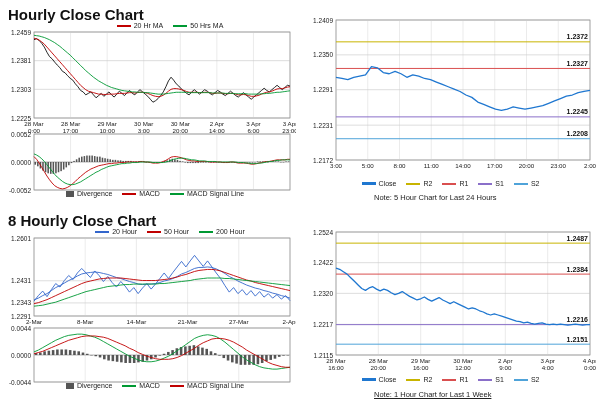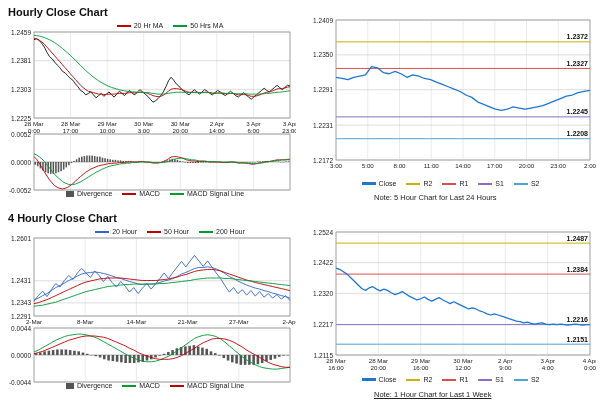--- a/index.html
+++ b/index.html
@@ -3,21 +3,21 @@
 <meta charset="utf-8">
 <style>
   html,body{margin:0;padding:0;}
   body{
     width:600px;height:413px;background:#ffffff;
     font-family:"Liberation Sans", sans-serif;
     color:#1a1a1a;overflow:hidden;position:relative;
   }
   .panel{position:absolute;}
   .title{
-    font-size:11px;font-weight:bold;color:#111;
+    font-size:15px;font-weight:bold;color:#111;
   }
   .legend-row{
     position:absolute;display:flex;align-items:center;
     justify-content:center;gap:10px;font-size:7px;color:#222;
   }
   .legend-item{display:flex;align-items:center;gap:3px;white-space:nowrap;}
   .legend-swatch{display:inline-block;width:14px;height:2px;}
   .legend-swatch.box{height:6px;width:8px;}
   .note{
     position:absolute;font-size:7.5px;color:#222;
@@ -277,21 +277,21 @@
   </span>
   <span class="legend-item">
     <span class="legend-swatch" style="background:#4fa3d9"></span>
     <span>S2</span>
   </span>
 </div>
 
 <div class="note" style="left:374px;top:193px;">Note: 5 Hour Chart for Last 24 Hours</div>
 
 <div class="panel" style="left:8px;top:212px;">
-  <div class="title">4 Hourly Close Chart</div>
+  <div class="title">8 Hourly Close Chart</div>
 </div>
 
 <div class="panel" style="left:4px;top:226px;width:292px;height:112px;">
   <svg id="svg-4h-price" width="292" height="112">
       <rect x="30" y="12" width="256" height="78" fill="#ffffff" stroke="#777777" stroke-width="0.7"></rect>
       <line x1="30" y1="90" x2="286" y2="90" stroke="#bbbbbb" stroke-width="0.5"></line>
       <text x="27" y="92.5" text-anchor="end" font-size="6.5" fill="#222">1.2291</text>
       <line x1="30" y1="76.91612903225835" x2="286" y2="76.91612903225835" stroke="#bbbbbb" stroke-width="0.5"></line>
       <text x="27" y="79.41612903225835" text-anchor="end" font-size="6.5" fill="#222">1.2343</text>
       <line x1="30" y1="54.774193548386975" x2="286" y2="54.774193548386975" stroke="#bbbbbb" stroke-width="0.5"></line>

